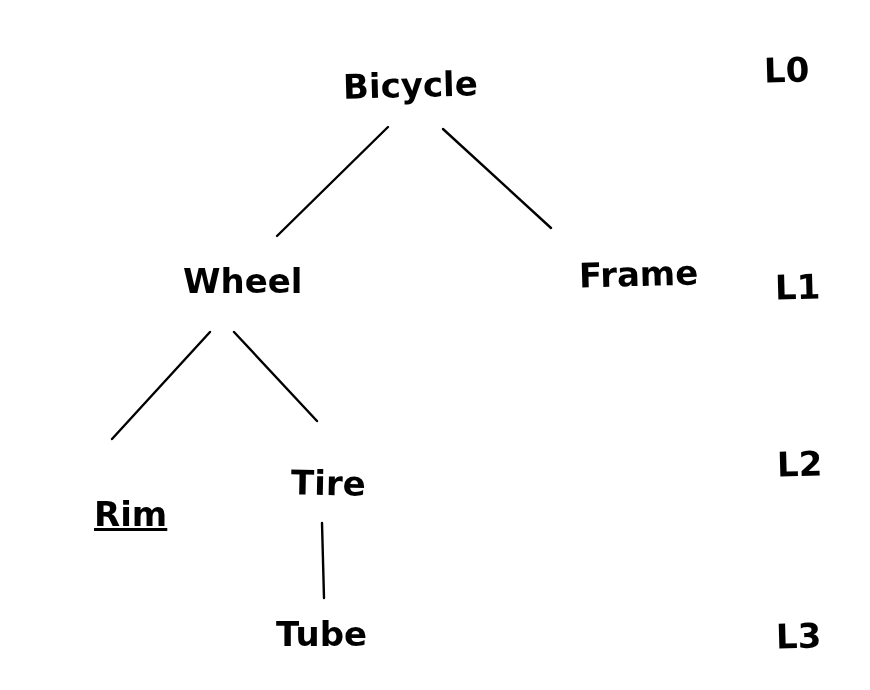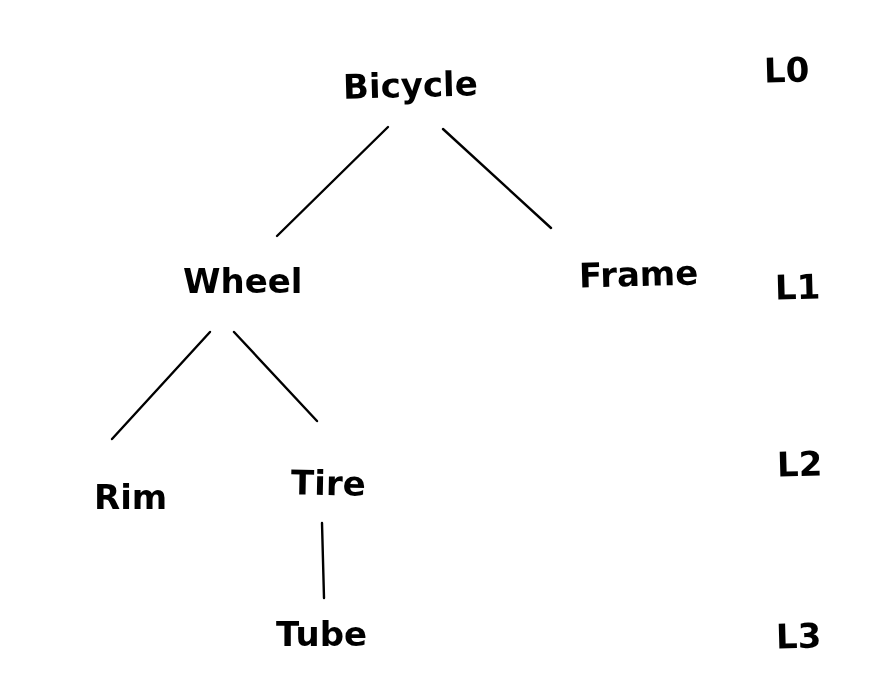--- a/index.html
+++ b/index.html
@@ -36,21 +36,21 @@
     white-space: nowrap;
     letter-spacing: 0px;
   }
   
   .tilt-l { transform: rotate(-1.5deg); }
   .tilt-r { transform: rotate(1deg); }
 
   .node-bicycle { left: 343px; top: 68px; }
   .node-wheel   { left: 151px; top: 264px; margin-left: 32px; }
   .node-frame   { left: 579px; top: 257px; }
-  .node-rim     { left: 94px;  top: 480px; }
+  .node-rim     { left: 94px;  top: 497px; text-decoration: underline; }
   .node-tire    { left: 291px; top: 466px; }
   .node-tube    { left: 262px; top: 617px; margin-left: 14px; }
 
   .level-l0 { left: 764px; top: 53px; }
   .level-l1 { left: 775px; top: 270px; }
   .level-l2 { left: 777px; top: 447px; }
   .level-l3 { left: 776px; top: 619px; }
 </style>
 </head>
 <body>

